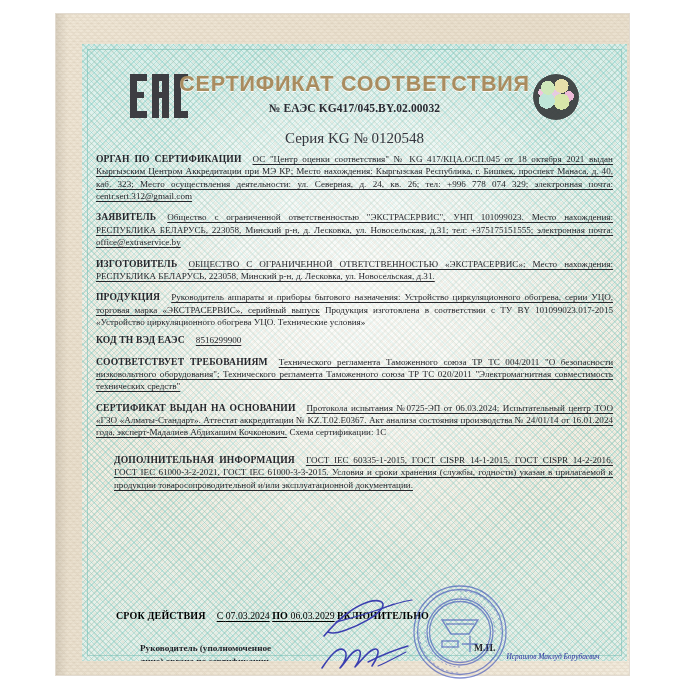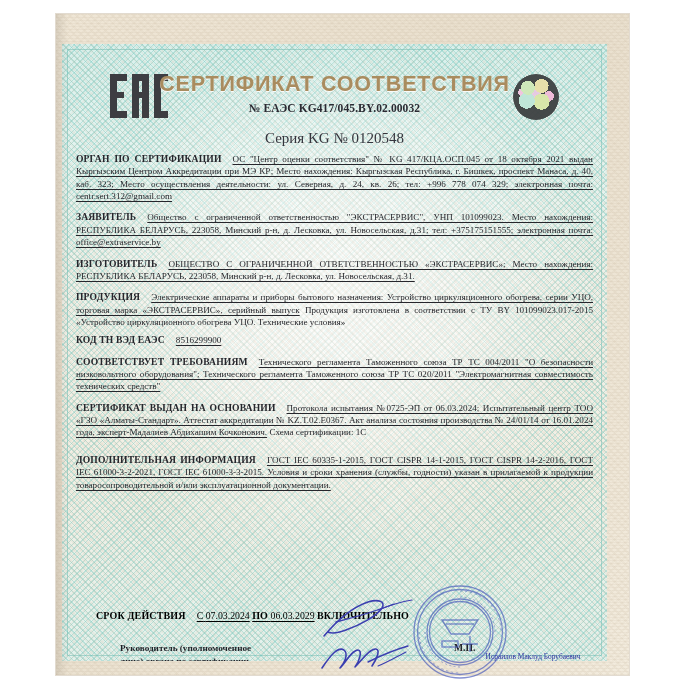--- a/index.html
+++ b/index.html
@@ -48,21 +48,21 @@
     inset: 0;
     background:
       repeating-linear-gradient(45deg, rgba(200,185,160,0.12) 0 2px, rgba(255,255,255,0) 2px 5px),
       repeating-linear-gradient(-45deg, rgba(200,185,160,0.10) 0 2px, rgba(255,255,255,0) 2px 5px);
     pointer-events: none;
   }
 
   
   .guilloche {
     position: absolute;
-    left: 6px;
+    left: 26px;
     top: 30px;
     width: 545px;
     height: 617px;
     background:
       repeating-linear-gradient(45deg,
         rgba(120,200,190,0.40) 0px,
         rgba(120,200,190,0.40) 1px,
         rgba(255,255,255,0) 1px,
         rgba(255,255,255,0) 4px),
       repeating-linear-gradient(-45deg,
@@ -294,20 +294,21 @@
     font-size: 9.6px;
     color: #1f1f26;
   }
   .name-text {
     position: absolute;
     left: 398px;
     top: 10px;
     width: 118px;
     text-align: center;
     font-family: "Liberation Serif", serif;
+    font-style: italic;
     font-size: 7.4px;
     color: #2b2fa0;
     white-space: nowrap;
   }
 
   
   .ink { position: absolute; z-index: 6; pointer-events: none; }
   .ink path { fill: none; stroke: #3b3fb0; stroke-linecap: round; stroke-linejoin: round; }
 
   
@@ -383,38 +384,38 @@
 
         <div class="section">
           <span class="sec-label">ЗАЯВИТЕЛЬ</span><span class="sec-gap"></span><span class="u">Общество с ограниченной ответственностью "ЭКСТРАСЕРВИС", УНП 101099023. Место нахождения: РЕСПУБЛИКА БЕЛАРУСЬ, 223058, Минский р-н, д. Лесковка, ул. Новосельская, д.31; тел: +375175151555; электронная почта: office@extraservice.by</span>
         </div>
 
         <div class="section">
           <span class="sec-label">ИЗГОТОВИТЕЛЬ</span><span class="sec-gap"></span><span class="u">ОБЩЕСТВО С ОГРАНИЧЕННОЙ ОТВЕТСТВЕННОСТЬЮ «ЭКСТРАСЕРВИС»; Место нахождения: РЕСПУБЛИКА БЕЛАРУСЬ, 223058, Минский р-н, д. Лесковка, ул. Новосельская, д.31.</span>
         </div>
 
         <div class="section tight">
-          <span class="sec-label">ПРОДУКЦИЯ</span><span class="sec-gap"></span><span class="u">Электрические аппараты и приборы бытового назначения: Устройство циркуляционного обогрева, серии УЦО, торговая марка «ЭКСТРАСЕРВИС», серийный выпуск</span>
+          <span class="sec-label">ПРОДУКЦИЯ</span><span class="sec-gap"></span><span class="u">Руководитель аппараты и приборы бытового назначения: Устройство циркуляционного обогрева, серии УЦО, торговая марка «ЭКСТРАСЕРВИС», серийный выпуск</span>
           <span>Продукция изготовлена в соответствии с ТУ BY 101099023.017-2015 «Устройство циркуляционного обогрева УЦО. Технические условия»</span>
         </div>
 
         <div class="section">
           <span class="sec-label">КОД ТН ВЭД ЕАЭС</span><span class="sec-gap"></span><span class="u">8516299900</span>
         </div>
 
         <div class="section">
           <span class="sec-label">СООТВЕТСТВУЕТ ТРЕБОВАНИЯМ</span><span class="sec-gap"></span><span class="u">Технического регламента Таможенного союза ТР ТС 004/2011 "О безопасности низковольтного оборудования"; Технического регламента Таможенного союза ТР ТС 020/2011 "Электромагнитная совместимость технических средств"</span>
         </div>
 
         <div class="section">
           <span class="sec-label">СЕРТИФИКАТ ВЫДАН НА ОСНОВАНИИ</span><span class="sec-gap"></span><span class="u">Протокола испытания №0725-ЭП от 06.03.2024; Испытательный центр ТОО «ГЗО «Алматы-Стандарт». Аттестат аккредитации № KZ.T.02.E0367. Акт анализа состояния производства № 24/01/14 от 16.01.2024 года, эксперт-Мадалиев Абдихашим Кочконович.</span>
           <span>Схема сертификации: 1С</span>
         </div>
 
-        <div class="section" style="margin-top:14px;">
+        <div class="section" style="margin-top:14px;padding-left:18px;">
           <span class="sec-label">ДОПОЛНИТЕЛЬНАЯ ИНФОРМАЦИЯ</span><span class="sec-gap"></span><span class="u">ГОСТ IEC 60335-1-2015, ГОСТ CISPR 14-1-2015, ГОСТ CISPR 14-2-2016, ГОСТ IEC 61000-3-2-2021, ГОСТ IEC 61000-3-3-2015. Условия и сроки хранения (службы, годности) указан в прилагаемой к продукции товаросопроводительной и/или эксплуатационной документации.</span>
         </div>
 
       </div>
 
       <div class="validity">
         <span class="sec-label">СРОК ДЕЙСТВИЯ</span><span class="sec-gap"></span><span class="u"><span>С</span>
         <span>07.03.2024</span></span> <span class="sec-label u">ПО</span><span class="u"> <span>06.03.2029</span></span> <span class="sec-label">ВКЛЮЧИТЕЛЬНО</span>
       </div>
 

